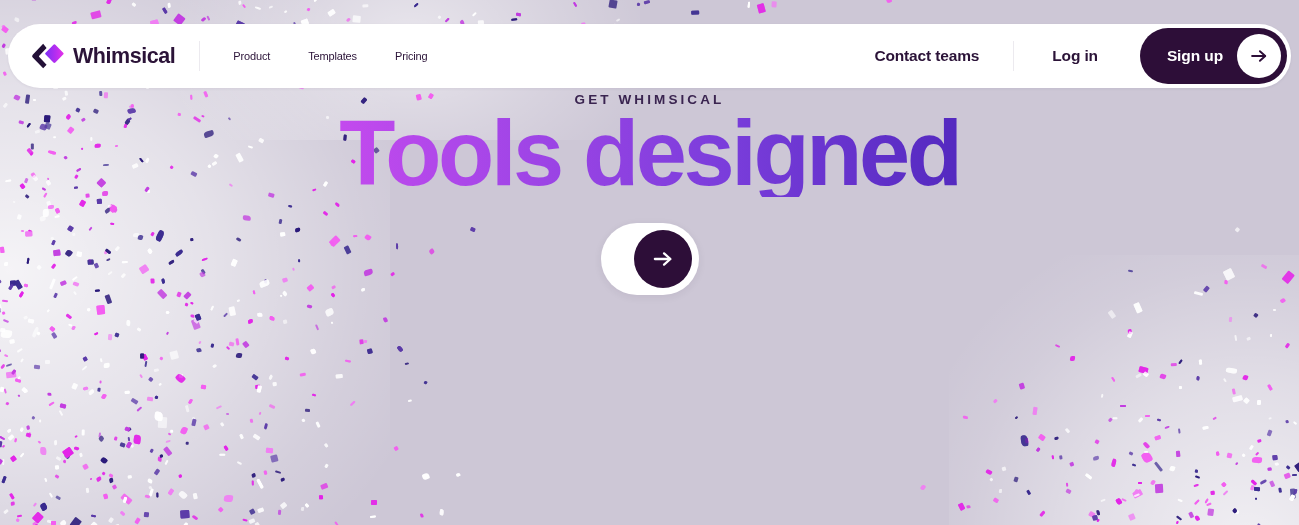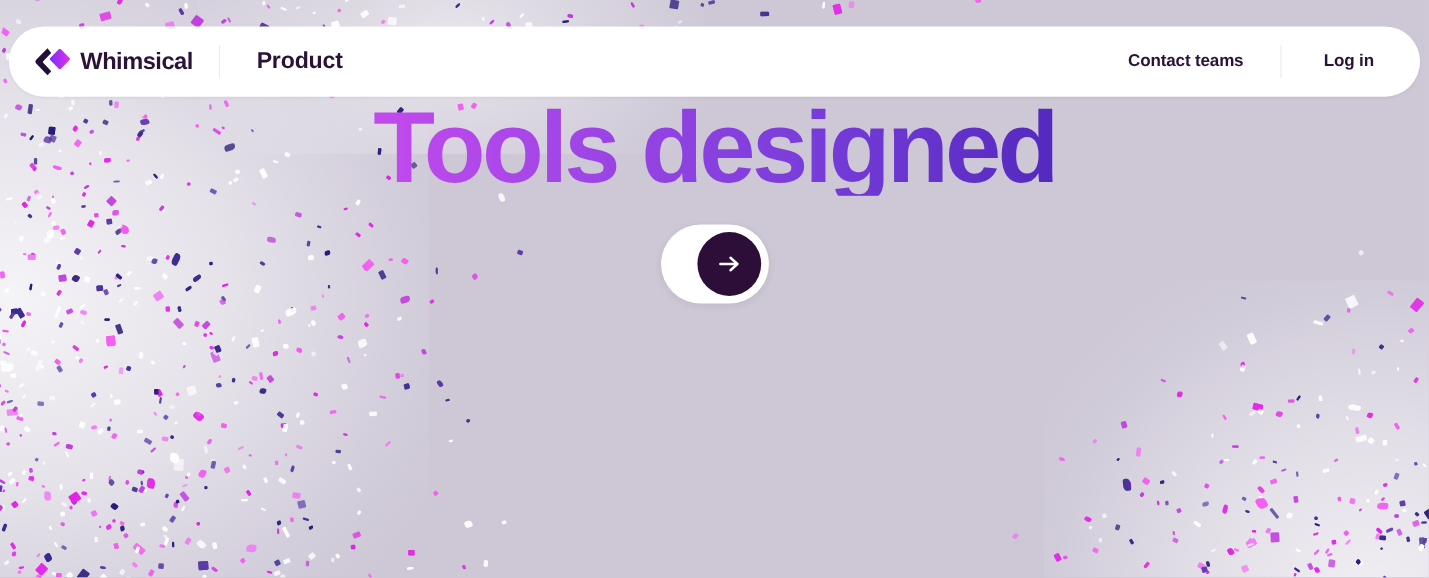--- a/index.html
+++ b/index.html
@@ -91,22 +91,22 @@
   .nav-divider.right { margin: 0; }
   .nav-links {
     display: flex;
     align-items: center;
     list-style: none;
     margin-left: 14px;
   }
   .nav-links li a {
     display: block;
     padding: 10px 19px;
-    font-size: 21px;
-    font-weight: 700;
+    font-size: 11px;
+    font-weight: 400;
     color: #2b1338;
     text-decoration: none;
     letter-spacing: -0.15px;
     white-space: nowrap;
   }
   .nav-right {
     margin-left: auto;
     display: flex;
     align-items: center;
     gap: 0;
@@ -1340,30 +1340,46 @@
       </svg>
       <span class="brand-name">Whimsical</span>
     </a>
 
     <span class="nav-divider"></span>
 
     <ul class="nav-links">
       <li>
         <a href="#">Product</a>
       </li>
+      <li>
+        <a href="#">Templates</a>
+      </li>
+      <li>
+        <a href="#">Pricing</a>
+      </li>
     </ul>
 
     <div class="nav-right">
       <a class="nav-action contact" href="#">Contact teams</a>
       <span class="nav-divider right"></span>
       <a class="nav-action login" href="#">Log in</a>
+      <a class="signup-btn" href="#">
+        <span class="signup-label">Sign up</span>
+        <span class="signup-circle">
+          <svg width="22" height="22" viewBox="0 0 24 24" fill="none" stroke="#2d0e38" stroke-width="2.1" stroke-linecap="round" stroke-linejoin="round">
+            <line x1="4.5" y1="12" x2="18.5" y2="12"></line>
+            <polyline points="13,6.8 18.8,12 13,17.2"></polyline>
+          </svg>
+        </span>
+      </a>
     </div>
   </nav>
 
   <div id="hero-content">
+    <div class="eyebrow">GET WHIMSICAL</div>
 
     <h1 class="headline">
       <span class="ln">Tools designed</span>
     </h1>
 
     <div class="cta-wrap">
       <a class="cta-btn" href="#">
         <span class="cta-circle">
           <svg width="26" height="26" viewBox="0 0 24 24" fill="none" stroke="#ffffff" stroke-width="2.1" stroke-linecap="round" stroke-linejoin="round">
             <line x1="4.5" y1="12" x2="18.5" y2="12"></line>

